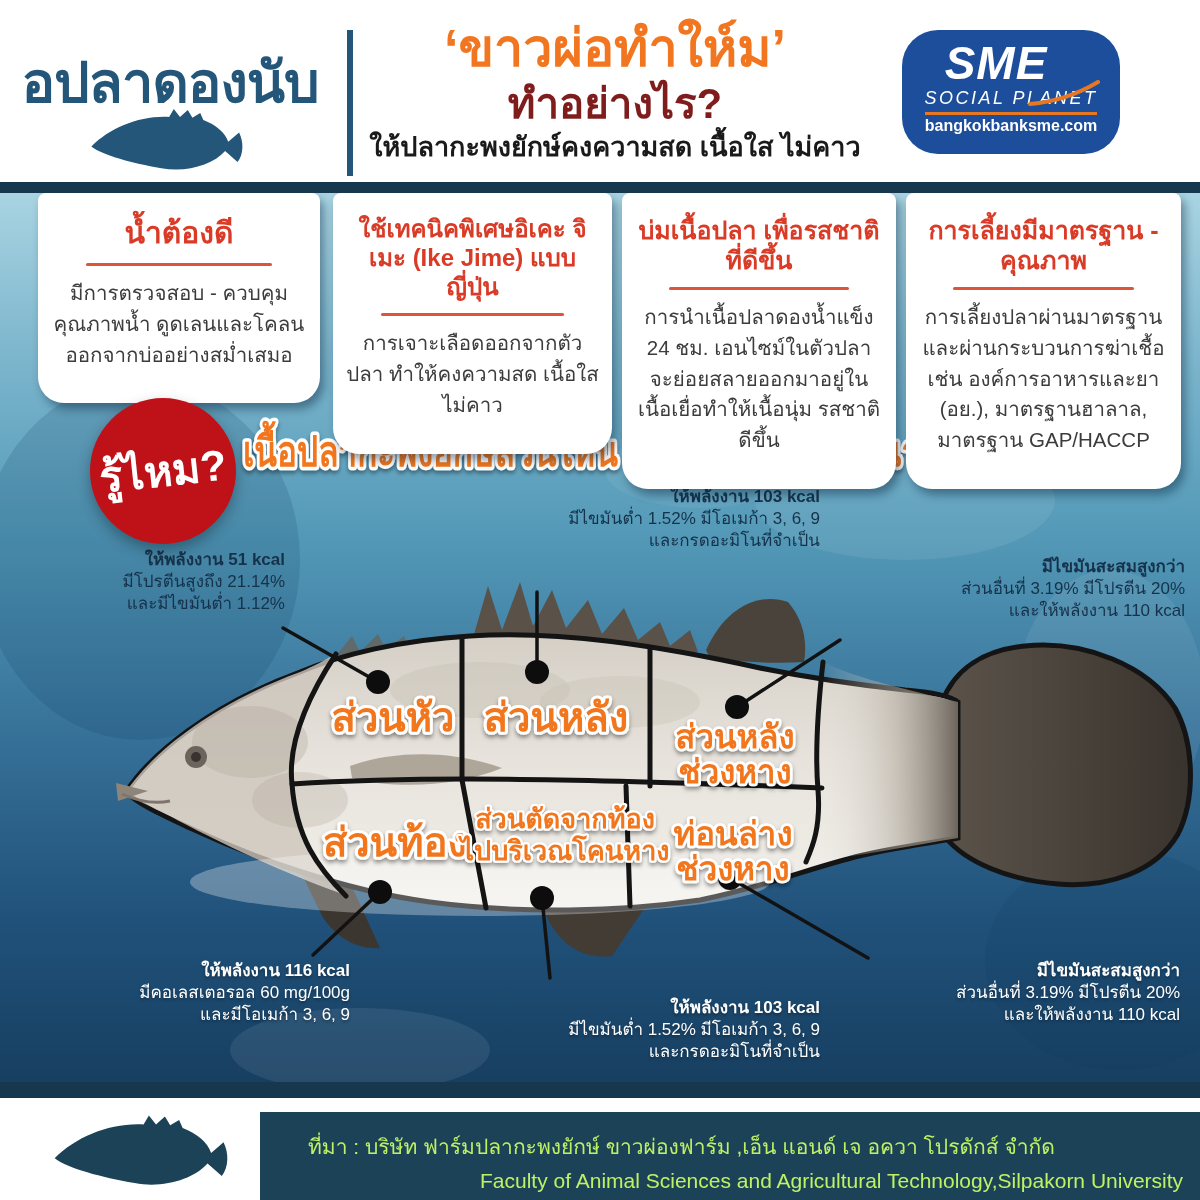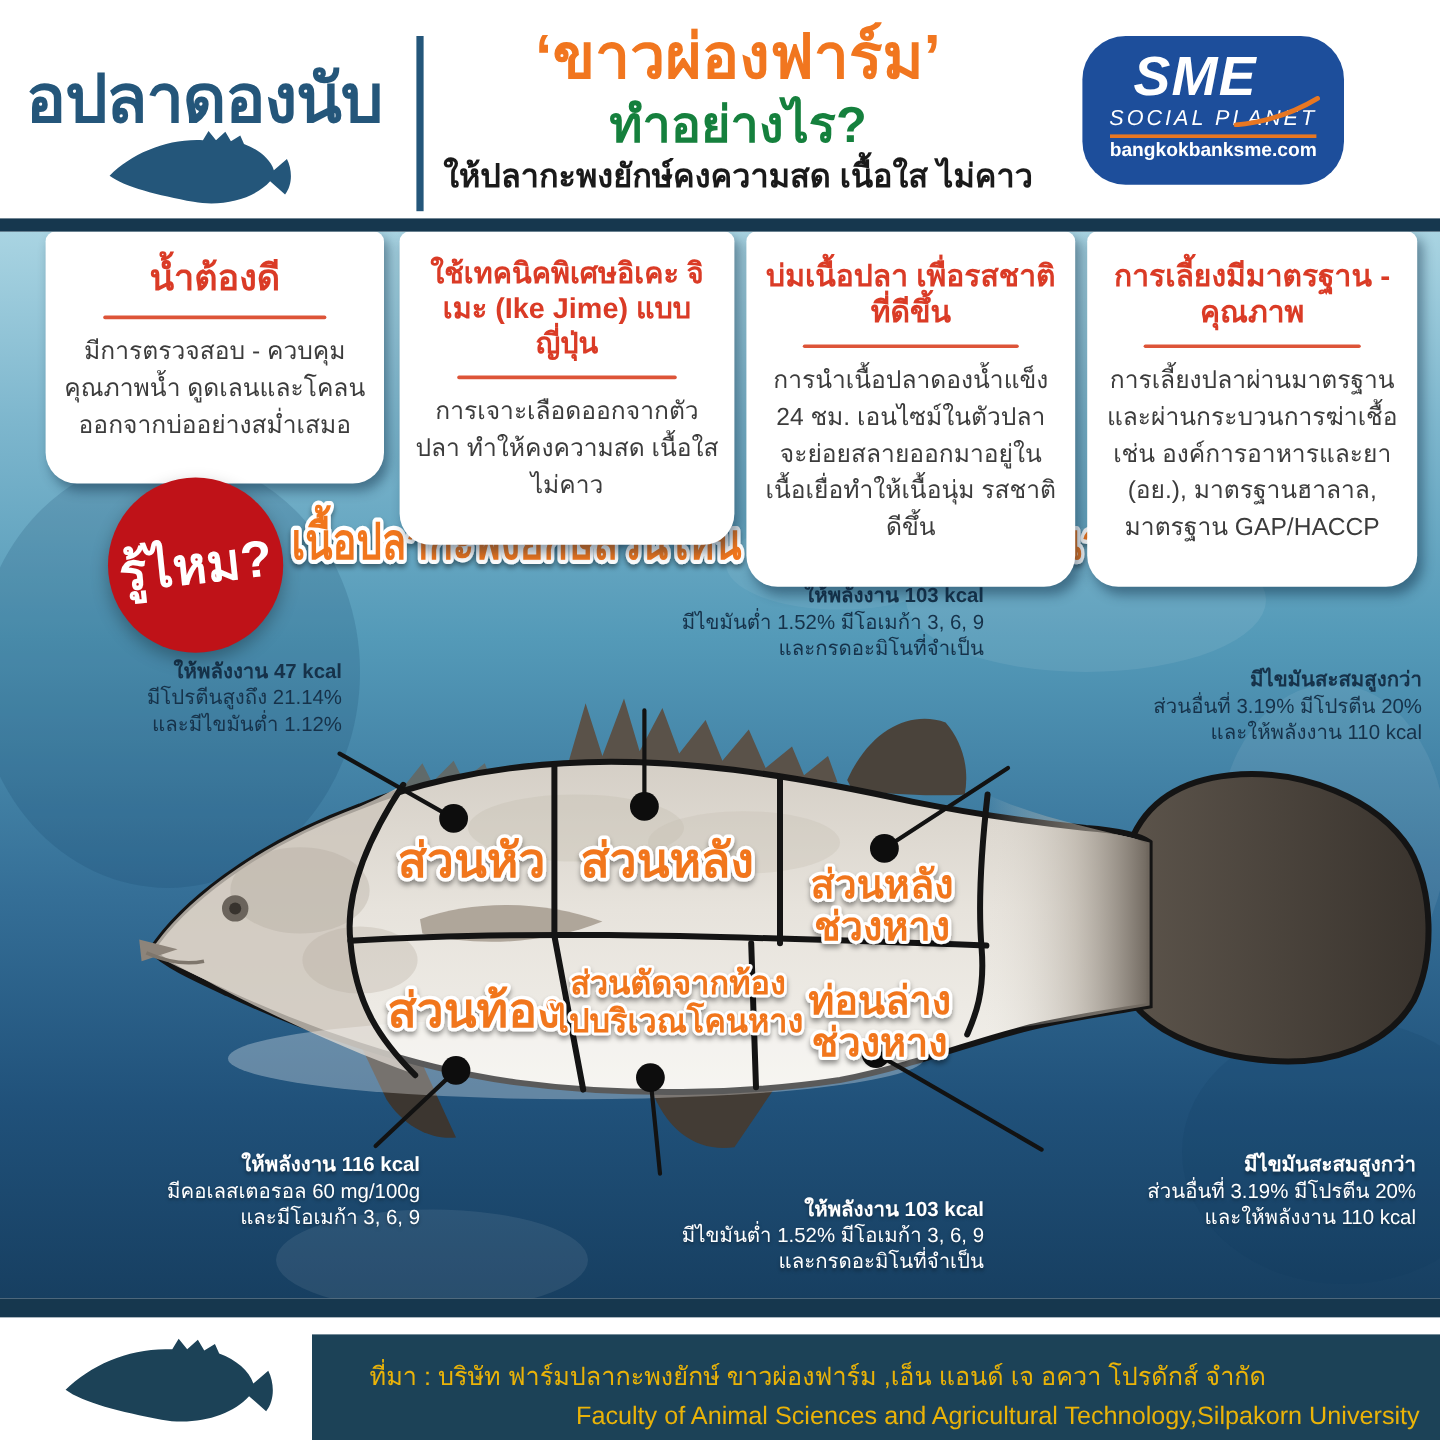--- a/index.html
+++ b/index.html
@@ -8,21 +8,21 @@
     font-family:"Liberation Sans","DejaVu Sans",sans-serif;
   }
   
   .header{position:absolute;left:0;top:0;width:1200px;height:182px;background:#fff;z-index:6;}
   .brand-title{position:absolute;left:20px;top:38px;width:300px;text-align:center;
     font-size:56px;font-weight:800;color:#24567a;letter-spacing:-1px;}
   .brand-fish{position:absolute;left:88px;top:106px;width:156px;height:70px;}
   .header-divider{position:absolute;left:347px;top:30px;width:6px;height:146px;background:#24567a;}
   .title-block{position:absolute;left:365px;top:20px;width:500px;text-align:center;line-height:1.1;}
   .title-quoted{font-size:52px;font-weight:800;color:#f1761f;text-shadow:0 0 1px #fff;}
-  .title-question{font-size:42px;font-weight:800;color:#15803d;margin-top:4px;}
+  .title-question{font-size:42px;font-weight:800;color:#7f1d1d;margin-top:4px;}
   .title-sub{font-size:27px;font-weight:700;color:#1a1a1a;margin-top:6px;}
   .sme-logo{position:absolute;left:902px;top:30px;width:218px;height:124px;background:#1d4e9b;
     border-radius:36px;color:#fff;text-align:center;box-sizing:border-box;padding-top:10px;cursor:pointer;}
   .sme-name{font-size:46px;font-style:italic;font-weight:600;letter-spacing:1px;line-height:1;
     text-align:center;padding-right:30px;}
   .sme-tagline{position:relative;font-size:18px;letter-spacing:2.5px;font-weight:400;margin-top:2px;
     font-style:italic;}
   .sme-swoosh{position:absolute;left:20px;top:-8px;width:178px;height:26px;}
   .sme-underline{width:172px;height:3px;background:#e87722;margin:3px auto 2px auto;}
   .sme-url{font-size:16px;font-weight:700;}
@@ -54,38 +54,38 @@
   
   .callout{position:absolute;z-index:4;text-align:right;font-size:17px;line-height:1.3;}
   .callout .l1{font-weight:800;}
   .callout.dark{color:#16324a;}
   .callout.light{color:#ffffff;text-shadow:0 2px 3px rgba(0,0,0,.35);}
   
   .footer-bar{position:absolute;left:0;top:1082px;width:1200px;height:16px;background:#16374e;z-index:6;}
   .footer{position:absolute;left:0;top:1098px;width:1200px;height:102px;background:#ffffff;z-index:6;}
   .footer-fish{position:absolute;left:24px;top:14px;width:232px;height:80px;}
   .footer-box{position:absolute;left:260px;top:14px;width:940px;height:88px;background:#1c4257;
-    color:#eab308;box-sizing:border-box;padding-top:18px;}
+    color:#bef264;box-sizing:border-box;padding-top:18px;}
   .footer-box .src1{font-size:21px;margin-left:48px;}
   .footer-box .src2{font-size:21px;margin-left:220px;margin-top:6px;}
 </style>
 </head>
 <body>
 
 <div id="poster">
 
   <div class="header">
     <div class="brand-title">อปลาดองนับ</div>
     <svg class="brand-fish" viewBox="0 0 200 90">
       <path fill="#24567a" d="M4,52 C28,28 66,12 104,14 L110,4 L118,14 L128,5 L134,15 L144,9 L148,18
         C164,24 176,34 180,46 L194,34 C200,46 200,62 192,72 L176,58 C160,76 126,86 94,80 C56,73 20,64 4,52 Z"></path>
     </svg>
     <div class="header-divider"></div>
     <div class="title-block">
-      <div class="title-quoted">‘ขาวผ่องฟาร์ม’</div>
+      <div class="title-quoted">‘ขาวผ่อทำให์ม’</div>
       <div class="title-question">ทำอย่างไร?</div>
       <div class="title-sub">ให้ปลากะพงยักษ์คงความสด เนื้อใส ไม่คาว</div>
     </div>
     <div class="sme-logo">
       <div class="sme-name">SME</div>
       <div class="sme-tagline">
         <svg class="sme-swoosh" viewBox="0 0 178 26">
           <path d="M108,24 C132,22 156,14 176,2" fill="none" stroke="#e87722" stroke-width="4" stroke-linecap="round"></path>
         </svg>
         <span>SOCIAL PLANET</span>
@@ -222,21 +222,21 @@
       <text class="fish-label mid" x="735" y="783" text-anchor="middle">ช่วงหาง</text>
       <text class="fish-label big" x="395" y="856" text-anchor="middle">ส่วนท้อง</text>
       <text class="fish-label small" x="565" y="828" text-anchor="middle">ส่วนตัดจากท้อง</text>
       <text class="fish-label small" x="565" y="860" text-anchor="middle">ไปบริเวณโคนหาง</text>
       <text class="fish-label mid" x="733" y="845" text-anchor="middle">ท่อนล่าง</text>
       <text class="fish-label mid" x="733" y="880" text-anchor="middle">ช่วงหาง</text>
     </g>
   </svg>
 
   <div class="callout dark" style="left:25px;top:549px;width:260px;">
-    <div class="l1">ให้พลังงาน 47 kcal</div>
+    <div class="l1">ให้พลังงาน 51 kcal</div>
     <div>มีโปรตีนสูงถึง 21.14%</div>
     <div>และมีไขมันต่ำ 1.12%</div>
   </div>
   <div class="callout dark" style="left:380px;top:486px;width:440px;">
     <div class="l1">ให้พลังงาน 103 kcal</div>
     <div>มีไขมันต่ำ 1.52% มีโอเมก้า 3, 6, 9</div>
     <div>และกรดอะมิโนที่จำเป็น</div>
   </div>
   <div class="callout dark" style="left:845px;top:556px;width:340px;">
     <div class="l1">มีไขมันสะสมสูงกว่า</div>

